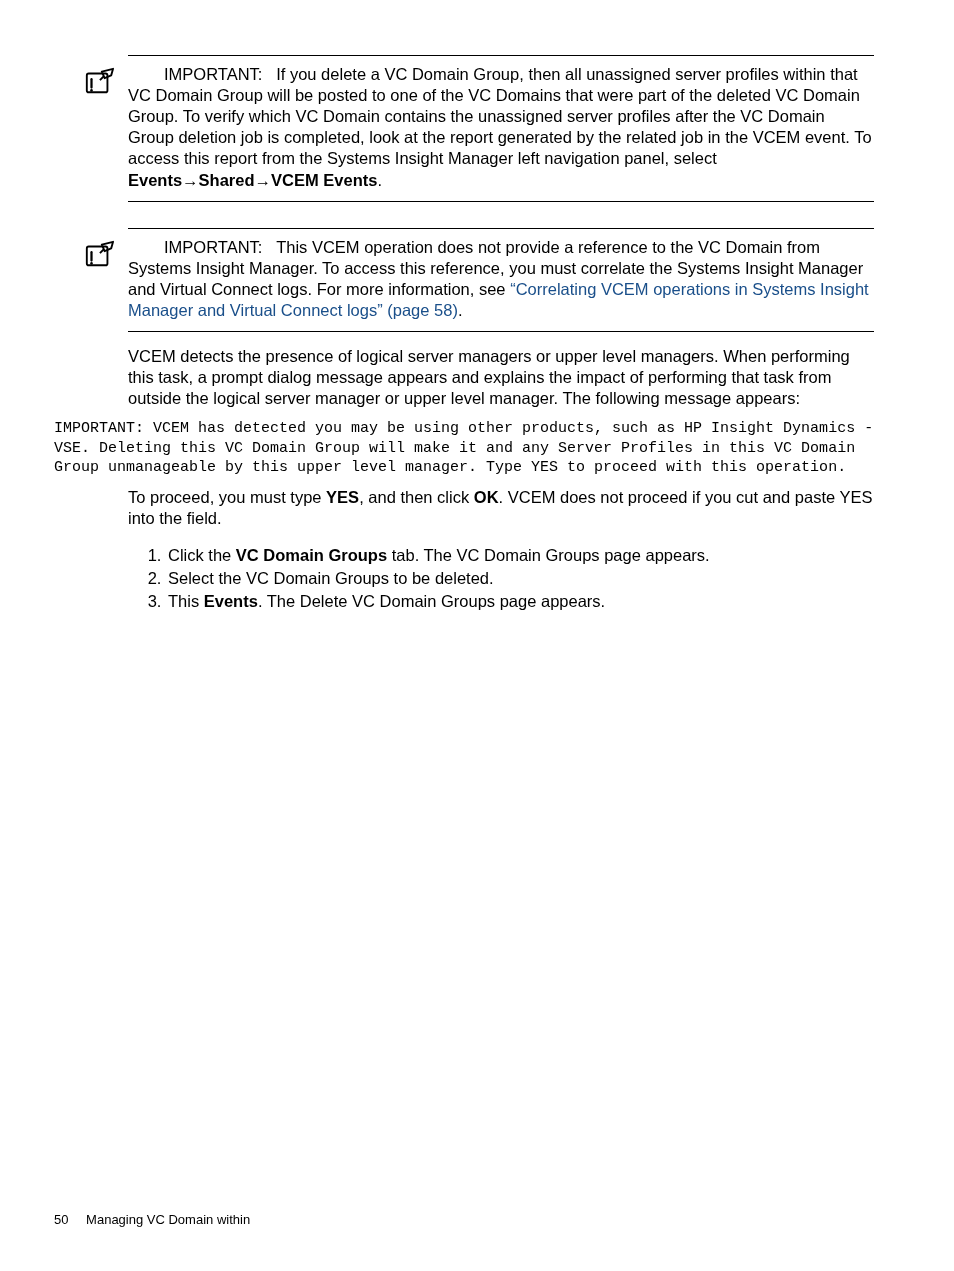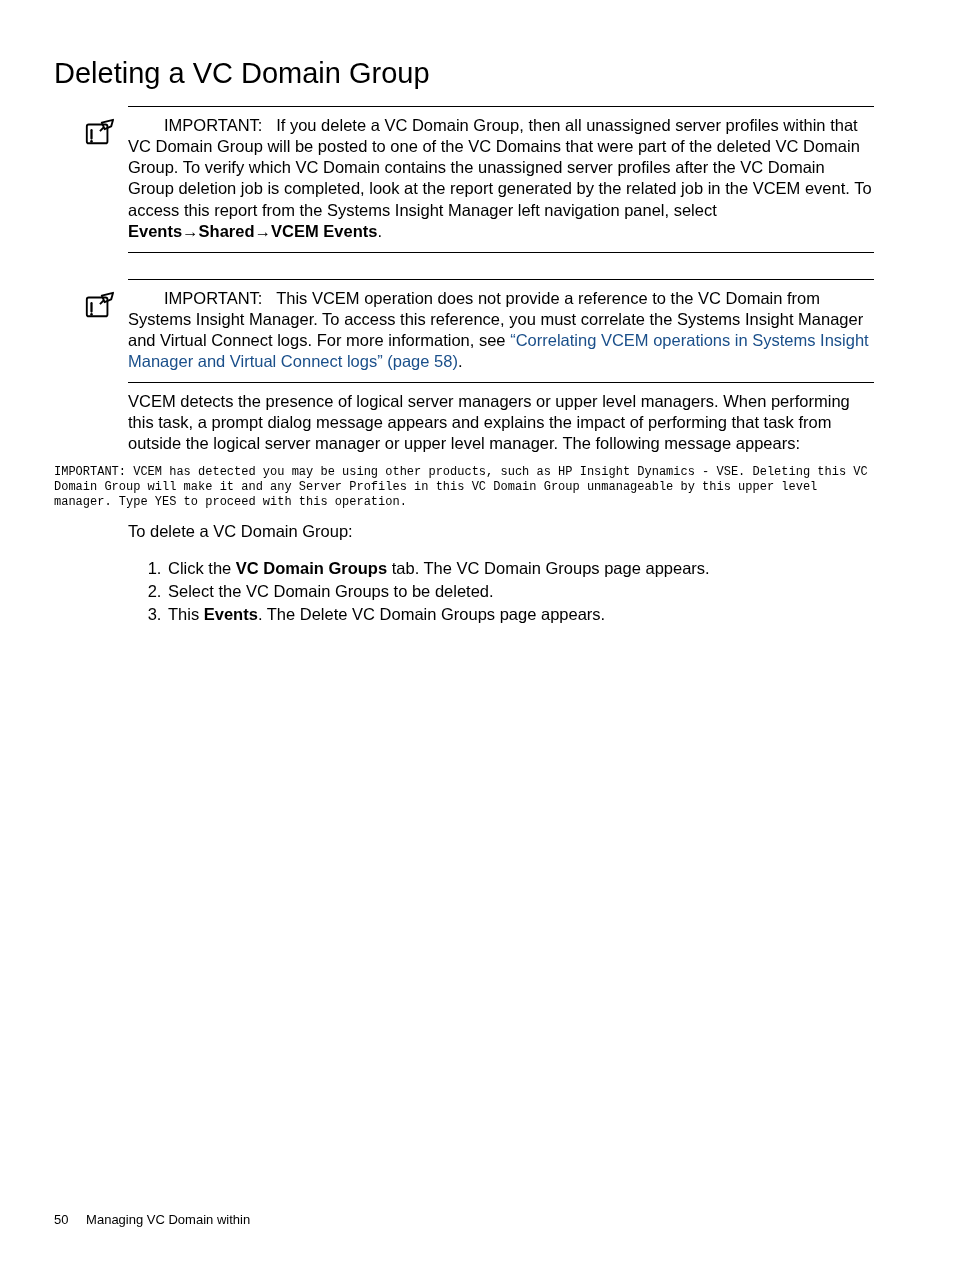--- a/index.html
+++ b/index.html
@@ -56,25 +56,25 @@
     margin-left: 36px;
   }
   .breadcrumb b { font-weight: 700; }
   .arrow { font-family: Arial, sans-serif; }
   a.xref {
     color: #1a4f8a;
     text-decoration: none;
   }
   .body-block {
     margin-left: 74px;
-    margin-top: 8px;
+    margin-top: 14px;
   }
   .mono {
     font-family: "Courier New", Courier, monospace;
-    font-size: 12px;
+    font-size: 15px;
     line-height: 1.28;
     white-space: pre-wrap;
     margin: 10px 0 10px 0;
   }
   ol.steps {
     margin: 4px 0 0 0;
     padding-left: 38px;
   }
   ol.steps li {
     padding-left: 2px;
@@ -87,21 +87,20 @@
     font-size: 13px;
   }
   .footer .pn { margin-right: 14px; }
   .gap { height: 18px; }
 </style>
 </head>
 <body>
 
 <div class="page">
 
-  <h1 class="title">Deleting a VC Domain Group</h1>
 
   <hr class="rule">
 
   <div class="callout">
     <span class="icon">
       <svg viewBox="0 0 32 32" width="30" height="30">
         <rect x="3" y="8" width="22" height="20" rx="2" ry="2" fill="none" stroke="#000" stroke-width="2"></rect>
         <line x1="8" y1="14" x2="8" y2="23" stroke="#000" stroke-width="2.4" stroke-linecap="round"></line>
         <circle cx="8" cy="26" r="1.4" fill="#000"></circle>
         <path d="M19 6 L31 3 L29 10 L22 13 Z" fill="none" stroke="#000" stroke-width="2" stroke-linejoin="round"></path>
@@ -133,22 +132,24 @@
       <span class="important-label">IMPORTANT:</span>&nbsp;&nbsp;&nbsp;<span>This VCEM operation does not provide a reference to the VC Domain from Systems Insight Manager. To access this reference, you must correlate the Systems Insight Manager and Virtual Connect logs. For more information, see </span><a href="#" class="xref">“Correlating VCEM operations in Systems Insight Manager and Virtual Connect logs” (page 58)</a><span>.</span>
     </div>
   </div>
 
   <hr class="rule below">
 
   <div class="body-block">VCEM detects the presence of logical server managers or upper level managers. When performing this task, a prompt dialog message appears and explains the impact of performing that task from outside the logical server manager or upper level manager. The following message appears:</div>
 
   <div class="body-block mono">IMPORTANT: VCEM has detected you may be using other products, such as HP Insight Dynamics - VSE. Deleting this VC Domain Group will make it and any Server Profiles in this VC Domain Group unmanageable by this upper level manager. Type YES to proceed with this operation.</div>
 
+  <div class="body-block" style="margin-top:4px">
+    <span>To proceed, you must type </span><b>YES</b><span>, and then click </span><b>OK</b><span>. VCEM does not proceed if you cut and paste YES into the field.</span>
+  </div>
 
-  <div class="body-block" style="margin-top:10px">To delete a VC Domain Group:</div>
 
   <div class="body-block" style="margin-top:16px">
     <ol class="steps">
       <li><span>Click the </span><b>VC Domain Groups</b><span> tab. The VC Domain Groups page appears.</span></li>
       <li>Select the VC Domain Groups to be deleted.</li>
       <li><span>This </span><b>Events</b><span>. The Delete VC Domain Groups page appears.</span></li>
     </ol>
   </div>
 
   <div class="footer">

